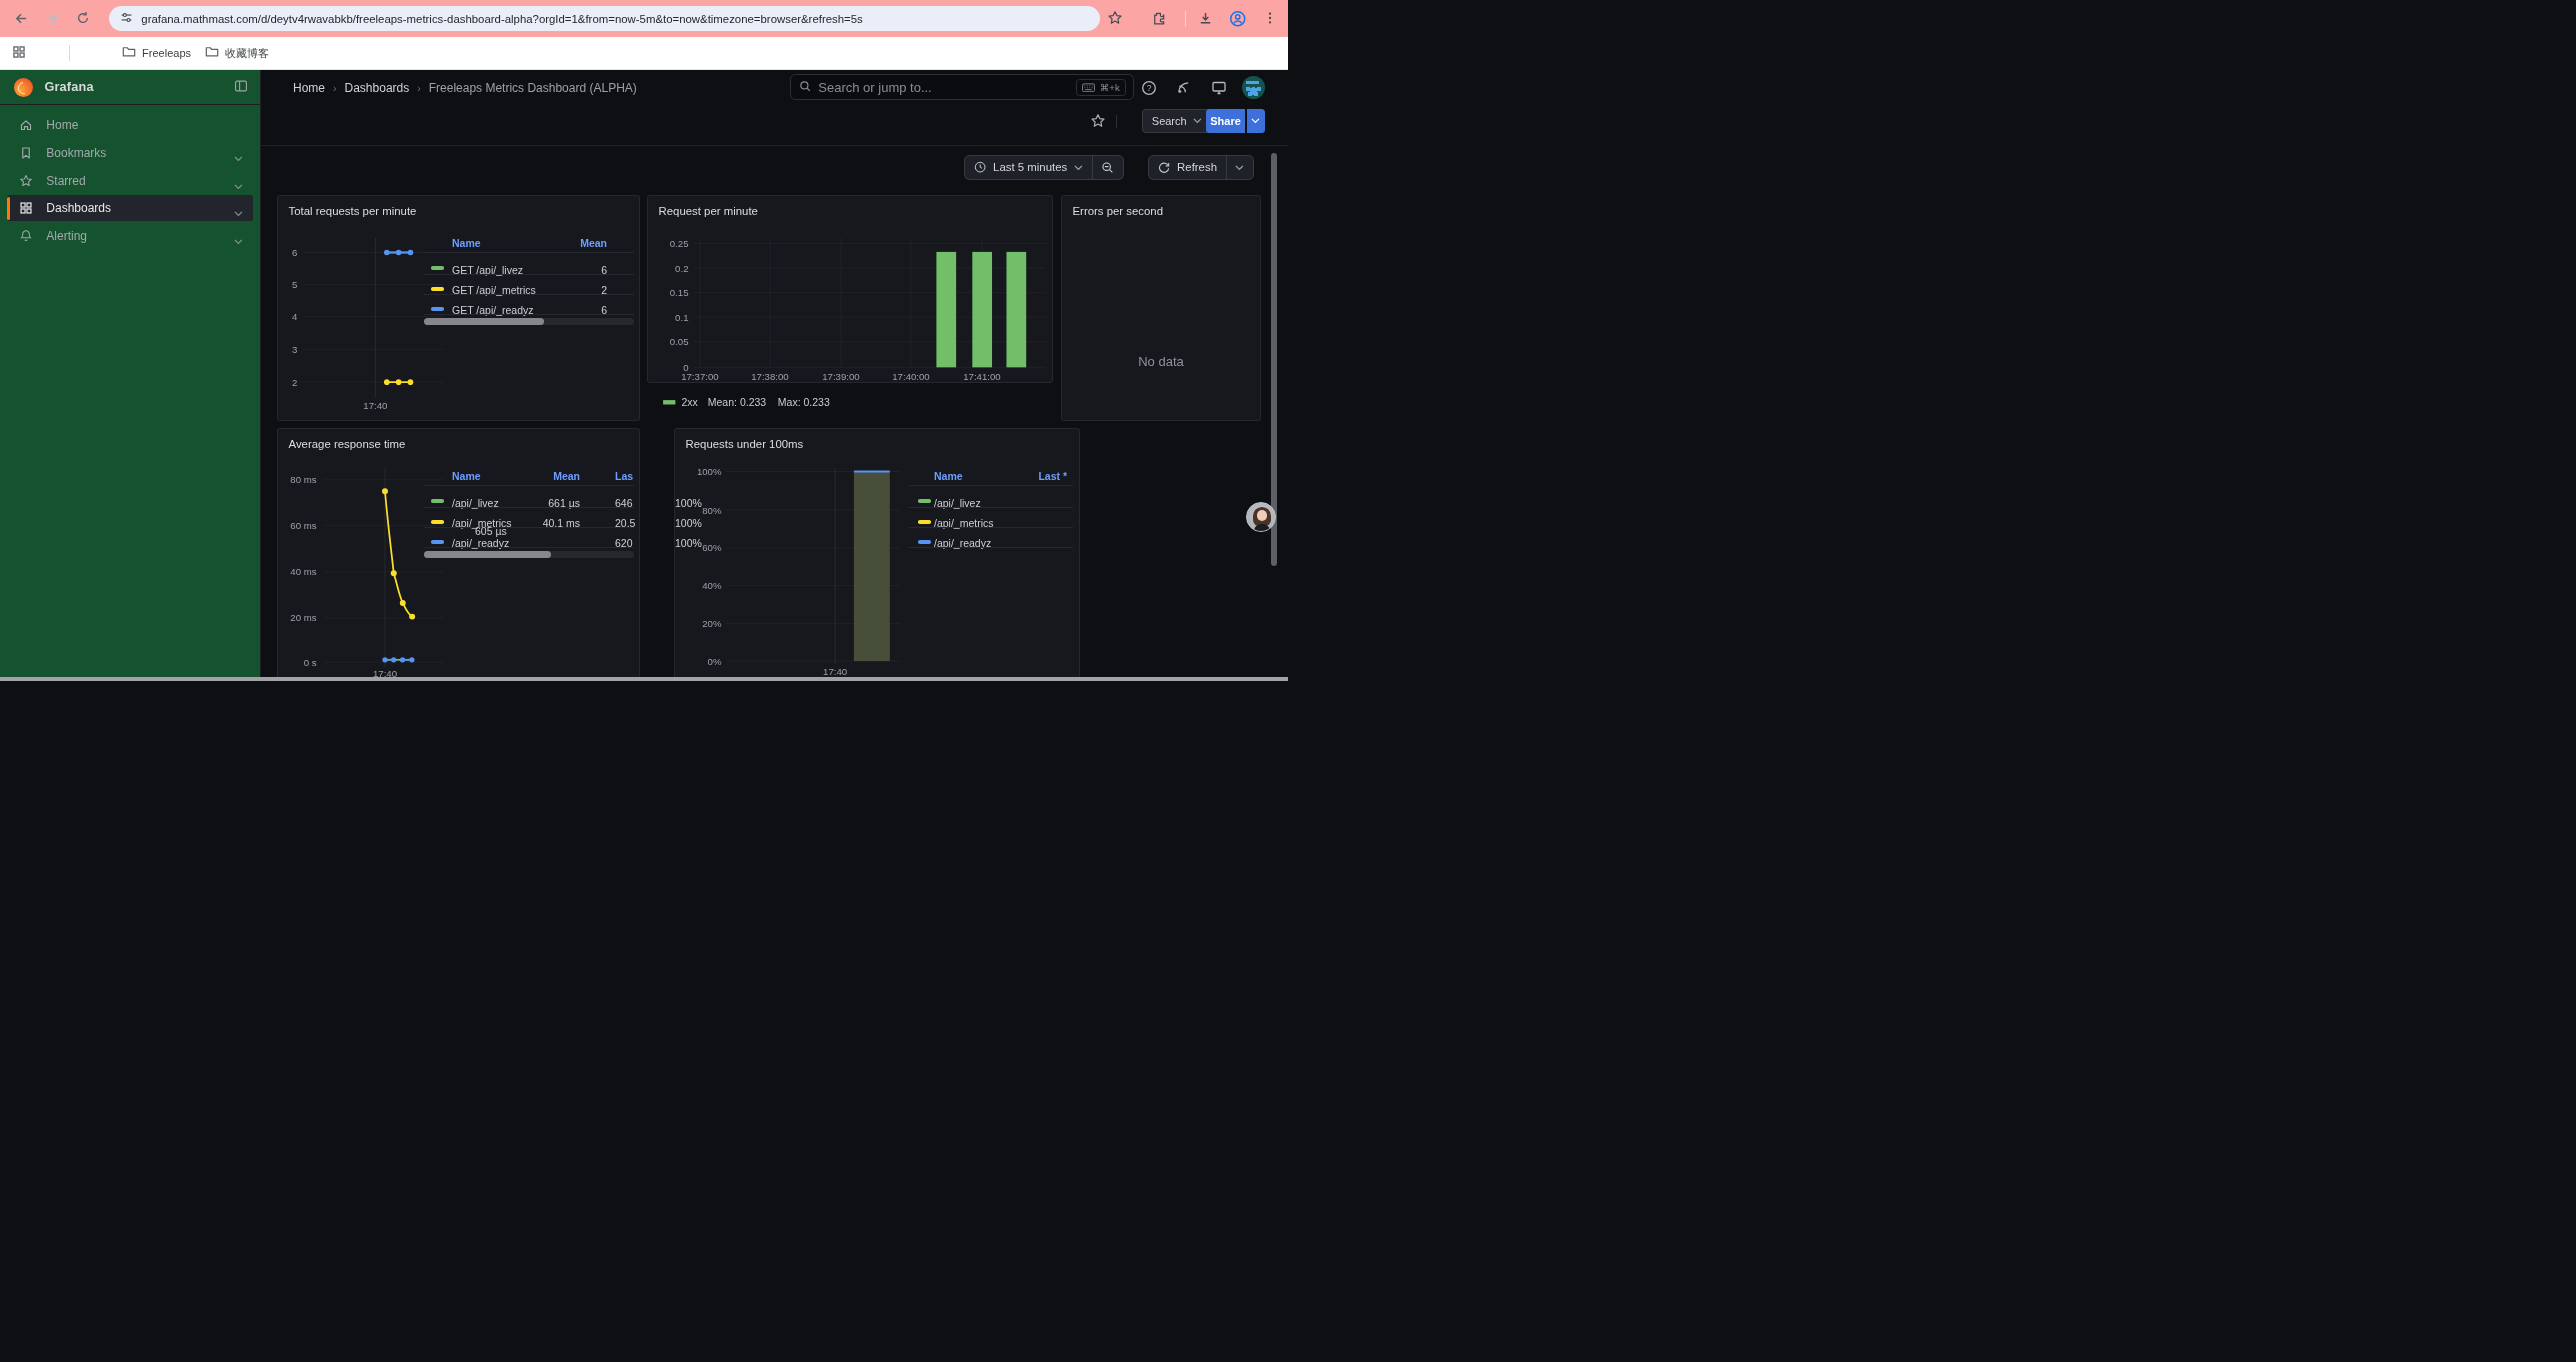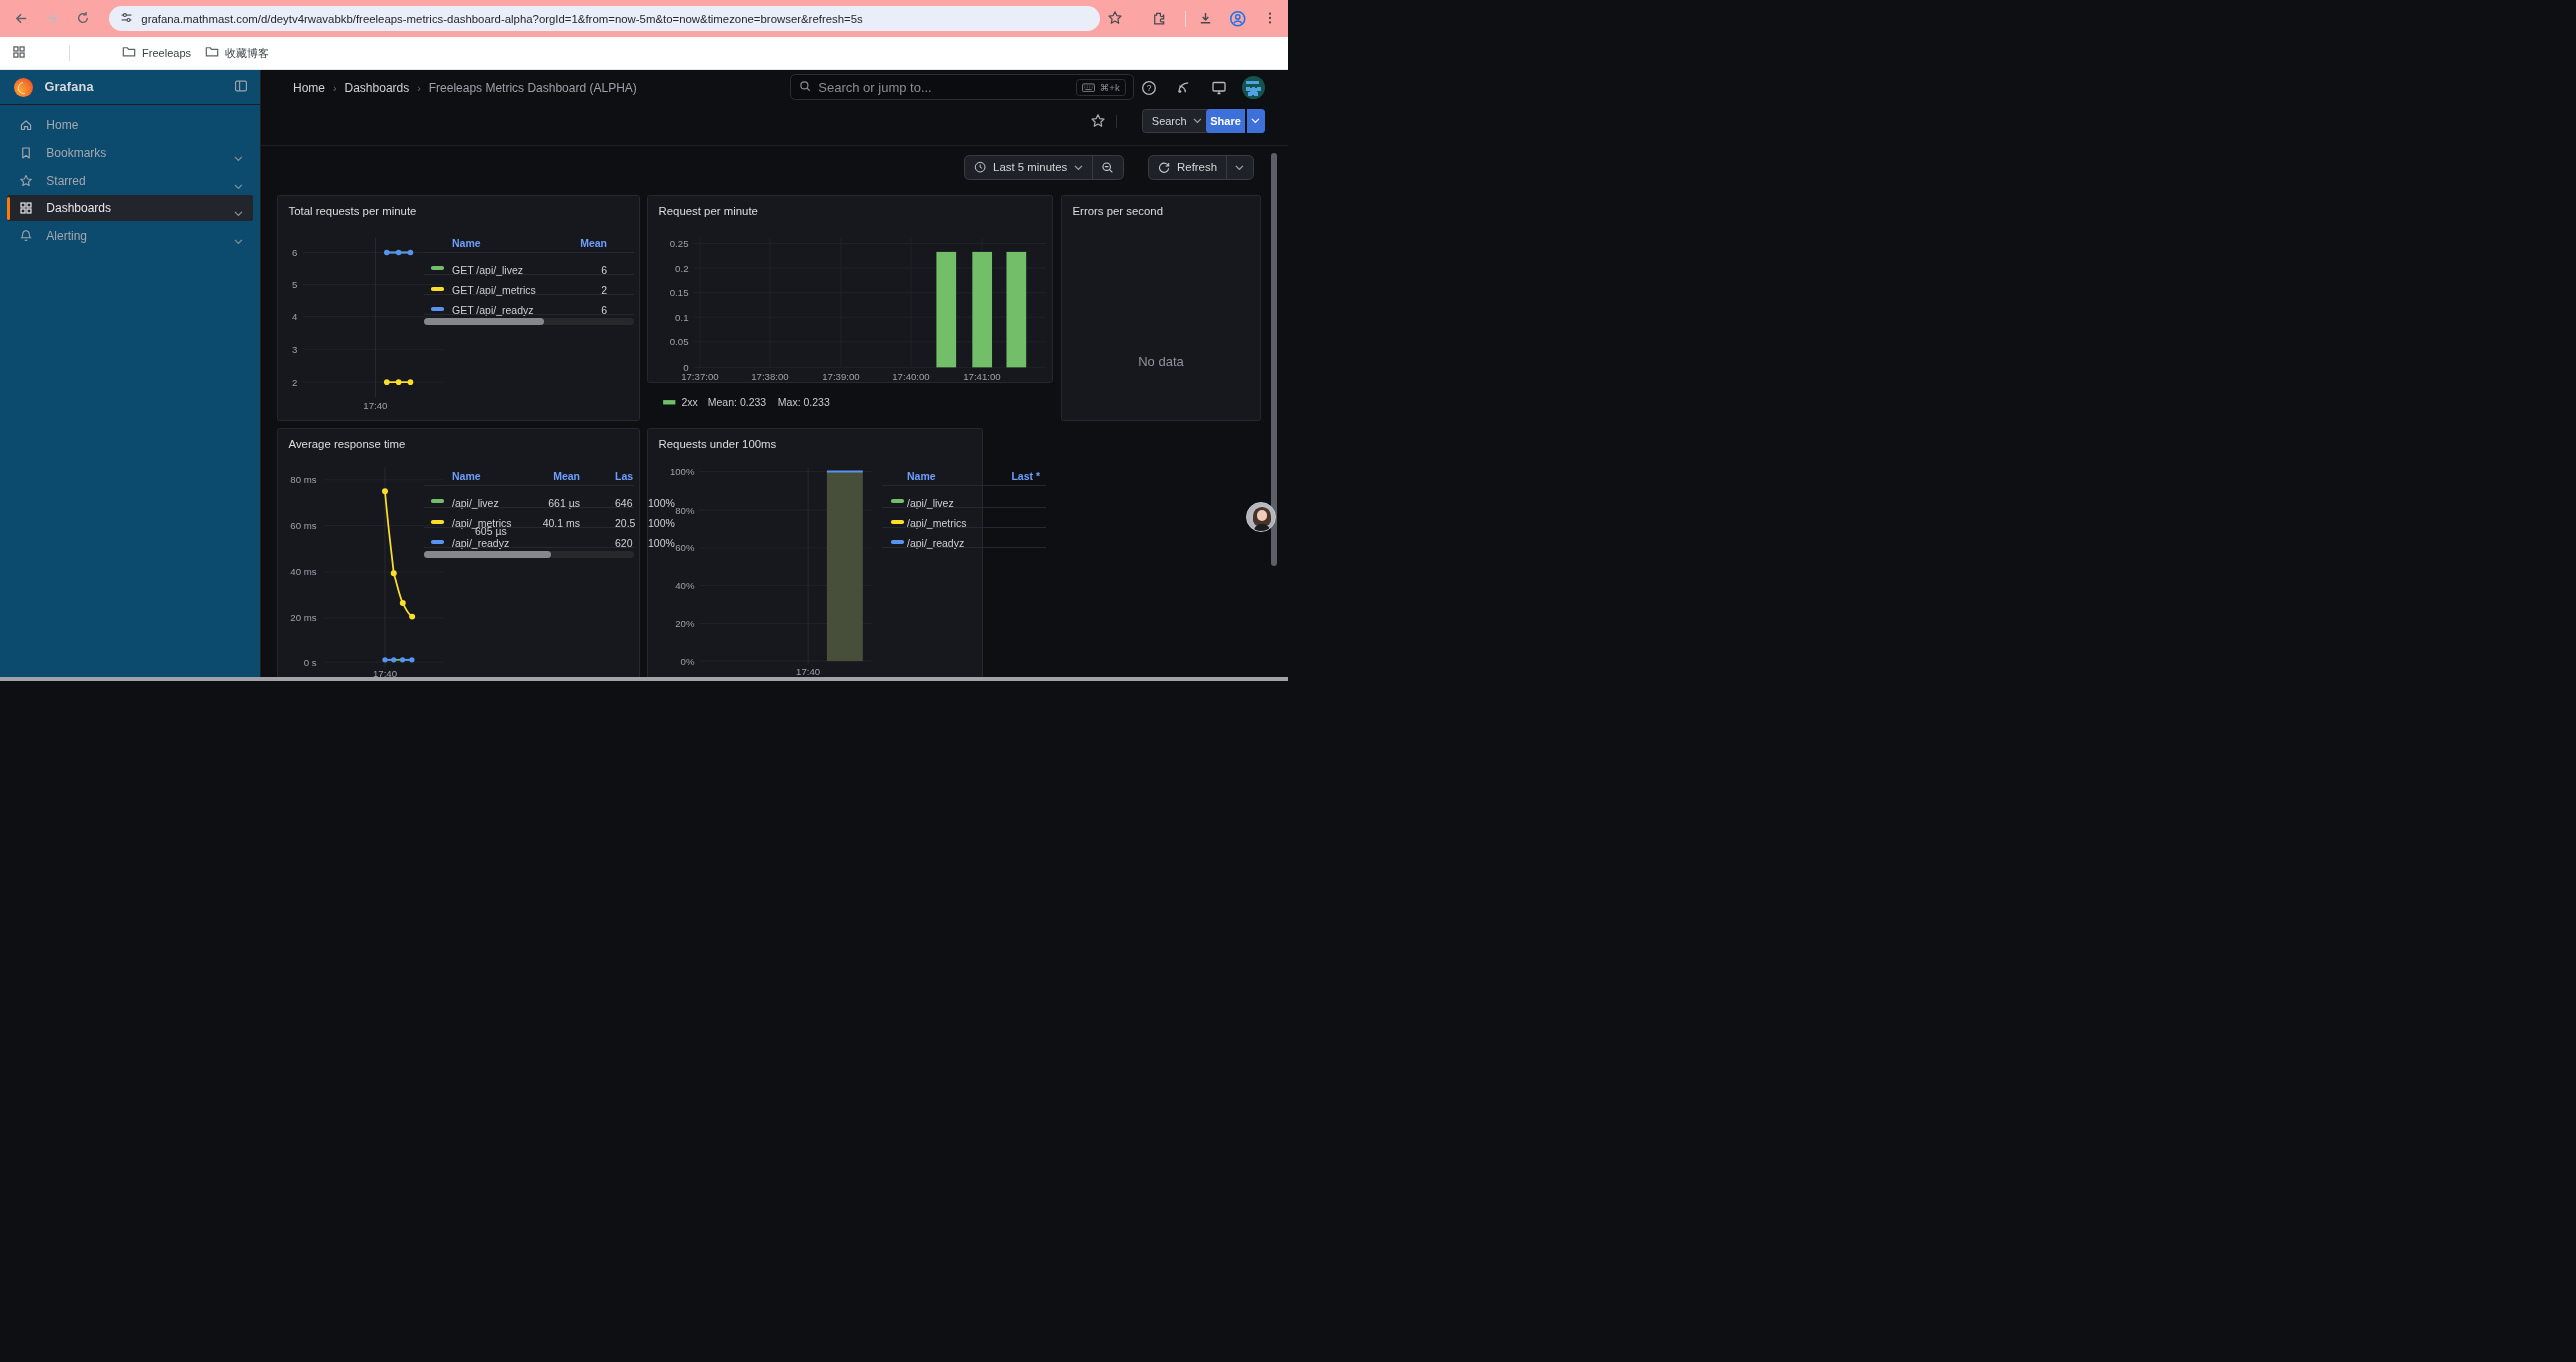--- a/index.html
+++ b/index.html
@@ -24,21 +24,21 @@
     display:flex; align-items:center;gap:36px; }
   .bm-chip { display:flex; align-items:center; gap:6.1px; padding:3.5px 7px; border-radius:5.3px; color:#3c4043; font-size:11px; }
   #bm-sep { width:0.9px; height:16px; background:#dadce0; margin:0 8.8px 0 7px; }
 
   #bottomstrip { left:0; top:677px; width:1288px; height:4.4px; background:#a2a3a7; z-index:60; }
 
   
   #app { left:0; top:70px; width:1288px; height:611px; background:#0e0f13; color:#d8d9da; }
 
   
-  #sidebar { left:0; top:0; width:261px; height:611px; border-right:0.9px solid #1d1f24; background:#0c4a6e; }
+  #sidebar { left:0; top:0; width:261px; height:611px; border-right:0.9px solid #1d1f24; background:#14532d; }
   #sb-head { height:35px; border-bottom:0.9px solid #1d1f24; display:flex; align-items:center; }
   #grafana-logo { width:19px; height:19px; margin-left:14px; border-radius:50%;
     background:radial-gradient(circle at 35% 65%, #f7a934 0%, #f4702c 55%, #ef3b24 100%); position:relative; overflow:hidden; }
   #grafana-logo::after { content:""; position:absolute; left:4.4px; top:4.4px; width:9.6px; height:9.6px;
     border:1.8px solid #fbe2c0; border-radius:50%; border-right-color:transparent; border-top-color:transparent; transform:rotate(35deg); }
   #brand { margin-left:11.4px; font-size:12.7px; font-weight:700; color:#d8d9da; letter-spacing:0.2px; }
   #sb-toggle { margin-left:auto; margin-right:12.3px; color:#9fa2a9; }
   .sb-item { position:relative; height:26px; margin:1.8px 7px; display:flex; align-items:center; border-radius:2.6px;
     color:#a5a8af; font-size:12px; }
   .sb-item.sel { background:#23252c; color:#e7e8ea; }
@@ -506,21 +506,21 @@
           <div class="leg-t" style="top: 88px; left: 337px; width: 20px;">20.5 ms</div>
           <div class="leg-sep" style="left: 146px; width: 210px; top: 98px;"></div>
           <div class="leg-pill" style="left: 153px; top: 111px; background: rgb(87, 148, 242);"></div>
           <div class="leg-t" style="top: 108px; left: 174px;">/api/_readyz</div>
           <div class="leg-t" style="top: 96px; left: 197px; width: 105px; text-align: left;">605 µs</div>
           <div class="leg-t" style="top: 108px; left: 337px; width: 20px;">620 µs</div>
           <div class="leg-sep" style="left: 146px; width: 210px; top: 118px;"></div>
           <div class="leg-sb-track" style="left: 146px; width: 210px; top: 122px;"></div>
           <div class="leg-sb-thumb" style="left: 146px; width: 127px; top: 122px;"></div>
         </div>
-        <div class="panel abs" style="left: 647px; top: 358px; width: 336px; height: 263px; text-decoration: underline;">
+        <div class="panel abs" style="left: 674px; top: 358px; width: 406px; height: 263px; text-decoration: underline;">
           <div class="ptitle">Requests under 100ms</div>
           <svg width="406" height="263" class="chart" viewBox="0 0 463 300">
             <line x1="58" y1="48.5" x2="256" y2="48.5" stroke="#212329" stroke-width="1"></line>
             <text x="53" y="52.5" text-anchor="end" font-size="11" fill="#9da0a8" font-family="Liberation Sans, sans-serif">100%</text>
             <line x1="58" y1="92.5" x2="256" y2="92.5" stroke="#212329" stroke-width="1"></line>
             <text x="53" y="96.5" text-anchor="end" font-size="11" fill="#9da0a8" font-family="Liberation Sans, sans-serif">80%</text>
             <line x1="58" y1="135.6" x2="256" y2="135.6" stroke="#212329" stroke-width="1"></line>
             <text x="53" y="139.6" text-anchor="end" font-size="11" fill="#9da0a8" font-family="Liberation Sans, sans-serif">60%</text>
             <line x1="58" y1="178.7" x2="256" y2="178.7" stroke="#212329" stroke-width="1"></line>
             <text x="53" y="182.7" text-anchor="end" font-size="11" fill="#9da0a8" font-family="Liberation Sans, sans-serif">40%</text>

